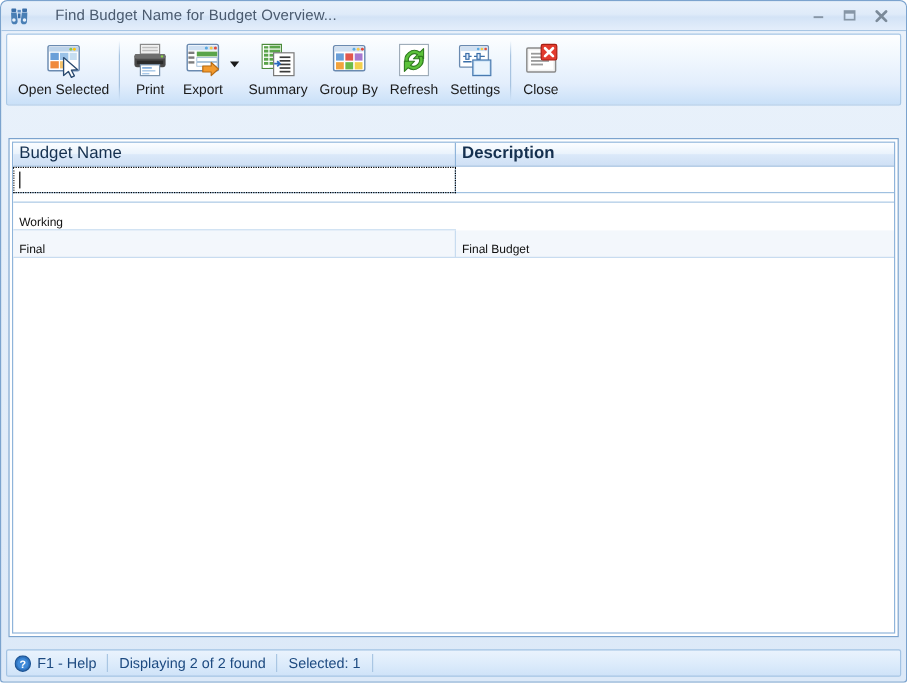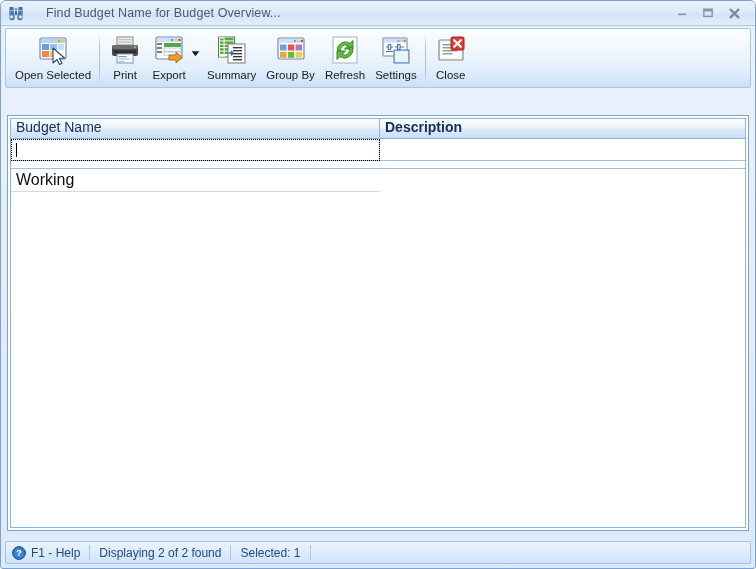--- a/index.html
+++ b/index.html
@@ -151,23 +151,23 @@
   }
 
   .spacer-row { height: 8px; background: #ffffff; border-bottom: 1px solid #9fc0e0; }
 
   .data-row { display: flex; height: 23px; }
   .data-row.odd { background: #ffffff; }
   .data-row.even { background: #f3f7fc; }
   .data-cell {
     border-right: 1px solid #c8dcf0;
     border-bottom: 1px solid #c8dcf0;
-    font-size: 16px;
+    font-size: 10px;
     color: #101010;
-    display: flex; align-items: center;
+    display: flex; align-items: flex-end;
     padding-left: 5px;
     overflow: hidden; white-space: nowrap;
   }
   .data-cell:last-child { border-right: none; }
   .grid-filler { flex: 1; background: #ffffff; }
 
   
   .statusbar {
     position: absolute; left: 4px; right: 4px; bottom: 4px; height: 23px;
     background: linear-gradient(to bottom, #eaf3fd 0%, #dcebfb 55%, #cfe3f8 100%);
@@ -421,20 +421,28 @@
       </div>
 
       <div class="spacer-row"></div>
 
       <div class="data-row odd">
         <div class="data-cell" style="width:369px;">
           <span>Working</span>
         </div>
       </div>
 
+      <div class="data-row even">
+        <div class="data-cell" style="width:369px;">
+          <span>Final</span>
+        </div>
+        <div class="data-cell" style="flex:1;">
+          <span>Final Budget</span>
+        </div>
+      </div>
 
       <div class="grid-filler"></div>
     </div>
   </div>
 
   <div class="statusbar">
     <div class="sb-seg help">
       <span class="help-icon">
         <svg viewBox="0 0 14 14" width="14" height="14">
           <circle cx="7" cy="7" r="6.4" fill="#2f74c0" stroke="#1d5494" stroke-width="1"></circle>

